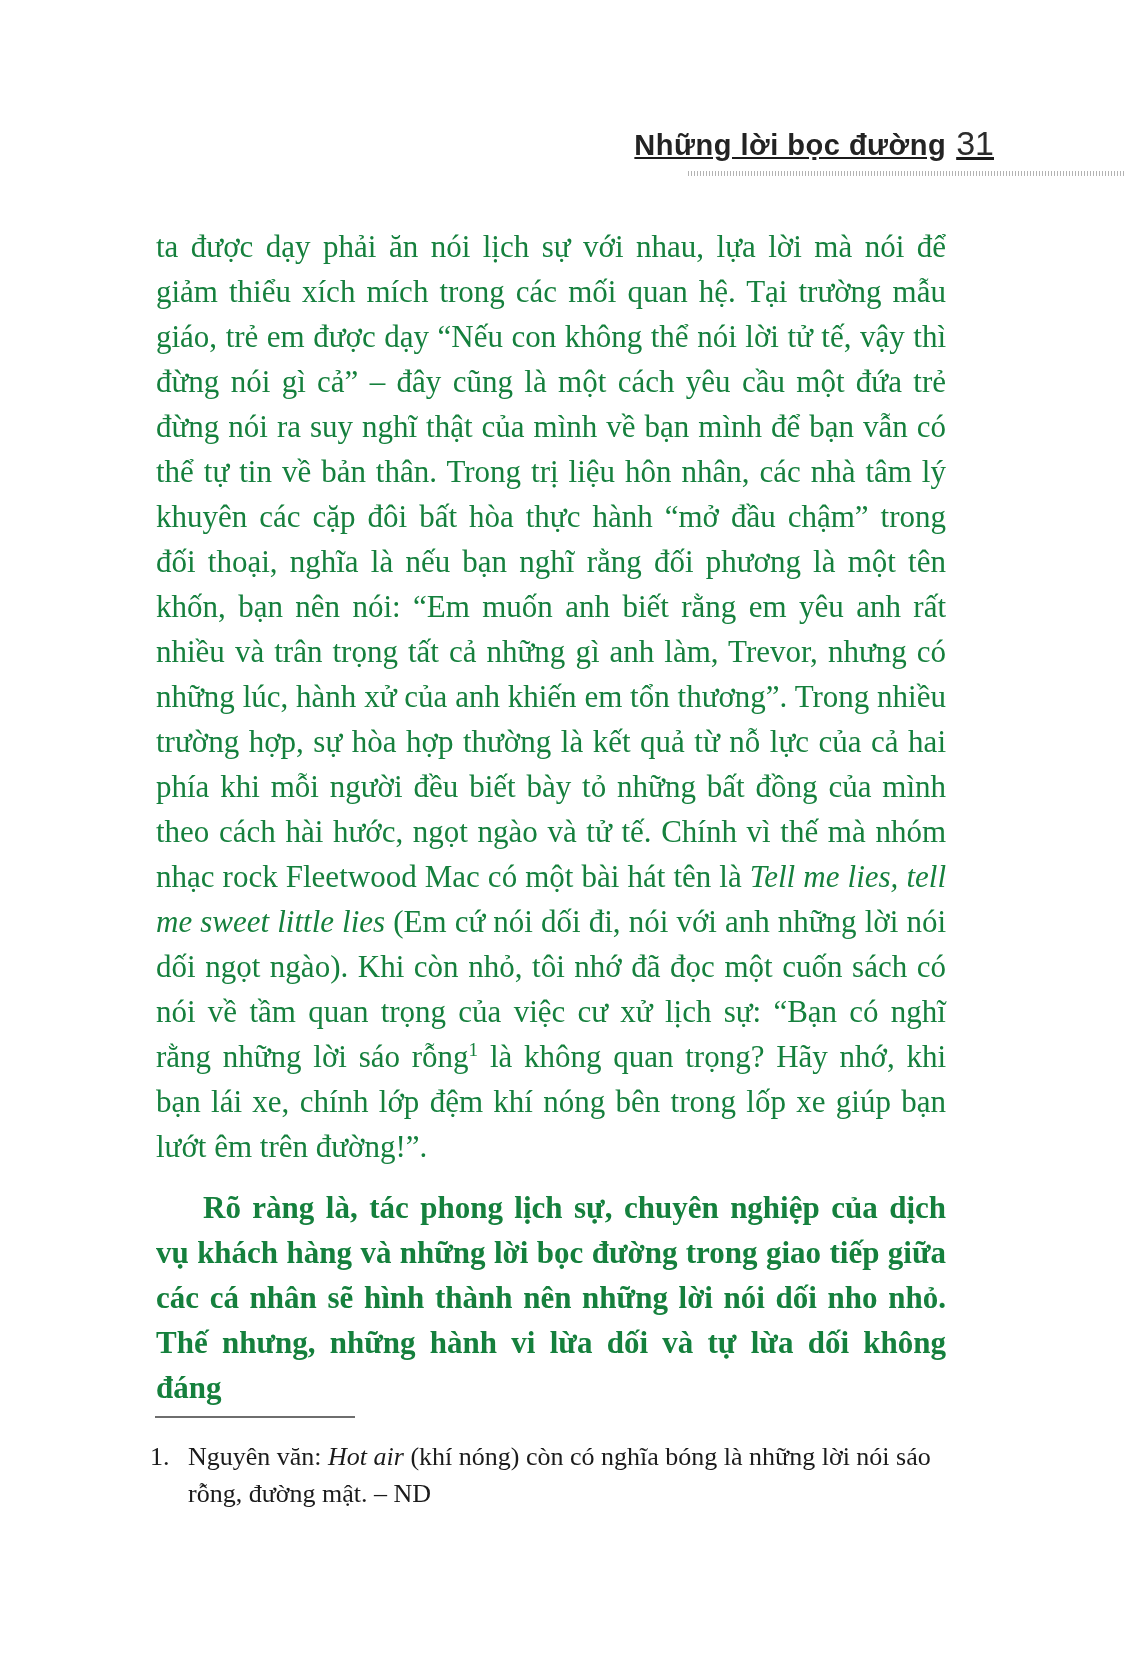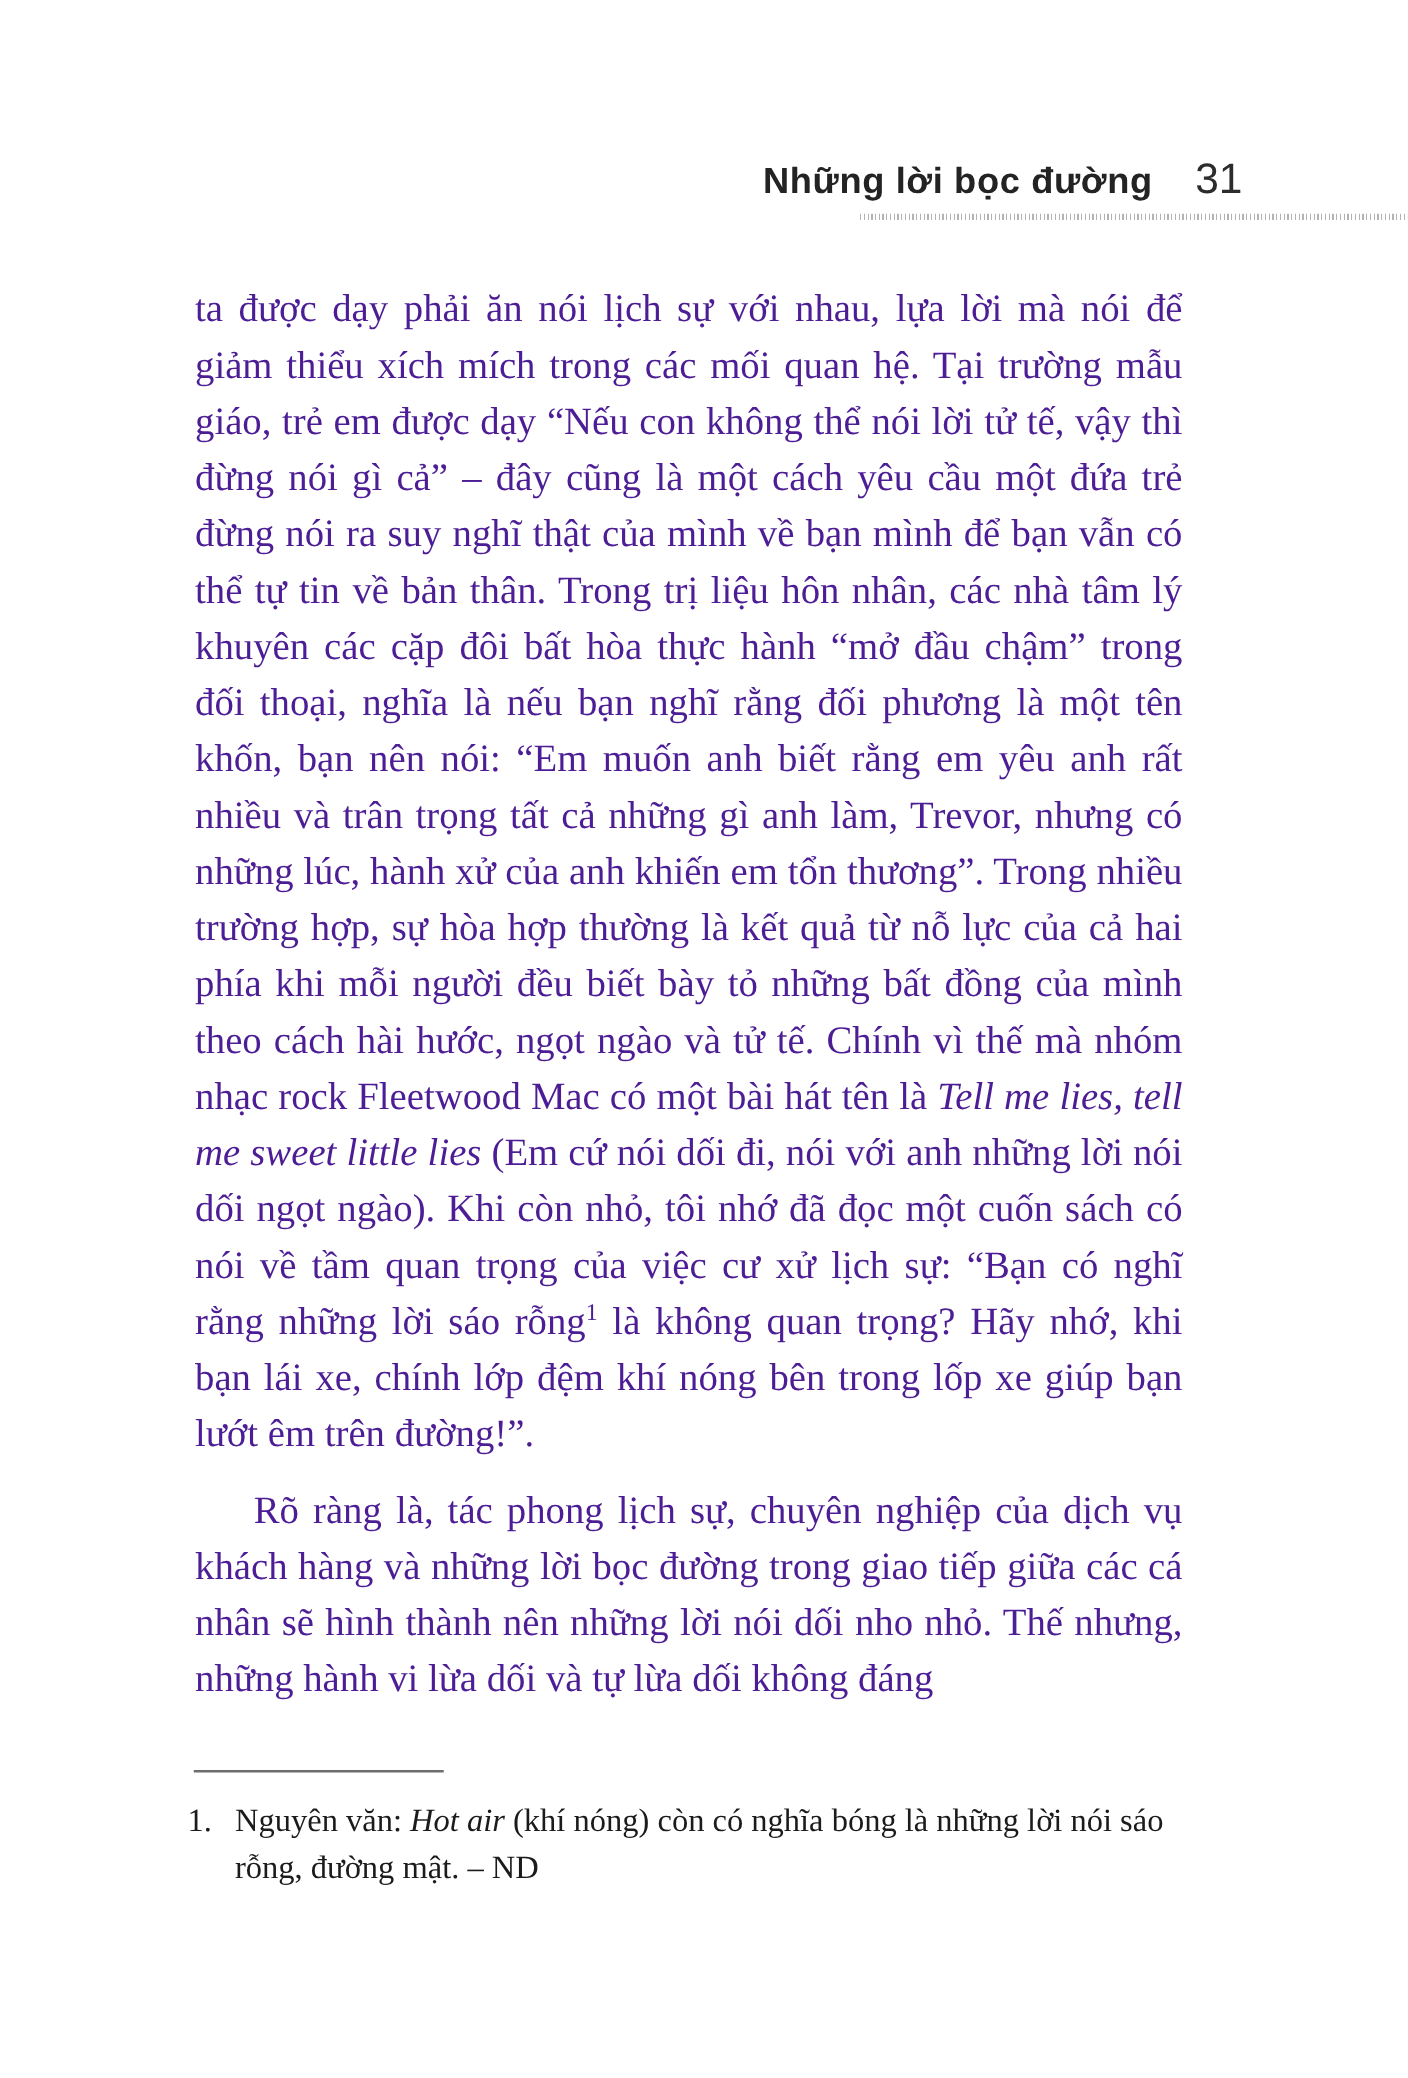--- a/index.html
+++ b/index.html
@@ -13,22 +13,23 @@
     font-family: "Liberation Serif", "DejaVu Serif", serif;
     color: #1b1b1b;
   }
   
   .running-header {
     position: absolute;
     top: 124px;
     right: 132px;
     display: flex;
     align-items: baseline;
-    gap: 34px;
+    gap: 10px;
     white-space: nowrap;
+    text-decoration: underline;
   }
   .running-title {
     font-family: "Liberation Sans", "DejaVu Sans", sans-serif;
     font-weight: 700;
     font-size: 29px;
     letter-spacing: 0.5px;
     color: #232323;
   }
   .page-number {
     font-family: "Liberation Sans", "DejaVu Sans", sans-serif;
@@ -52,23 +53,23 @@
   .body-text {
     position: absolute;
     top: 224px;
     left: 156px;
     width: 790px;
   }
   .body-text p {
     font-size: 31px;
     line-height: 45px;
     text-align: justify;
-    color: #4c1d95;
+    color: #15803d;
   }
-  .para-2 { margin-top: 16px; text-indent: 47px; }
+  .para-2 { margin-top: 16px; text-indent: 47px; font-weight: bold; }
   .italic { font-style: italic; }
   sup.fn-ref {
     font-size: 0.62em;
     line-height: 0;
     vertical-align: super;
   }
   
   .footnote-rule {
     position: absolute;
     top: 1416px;

